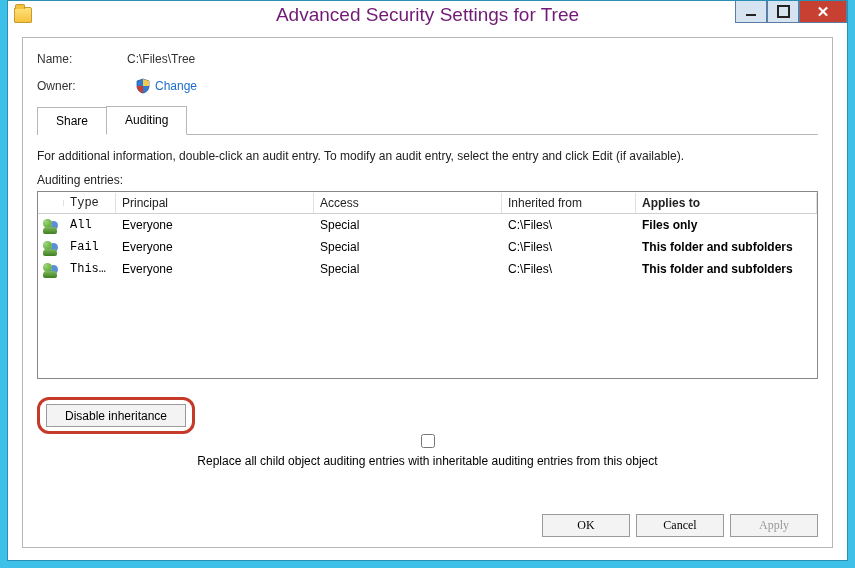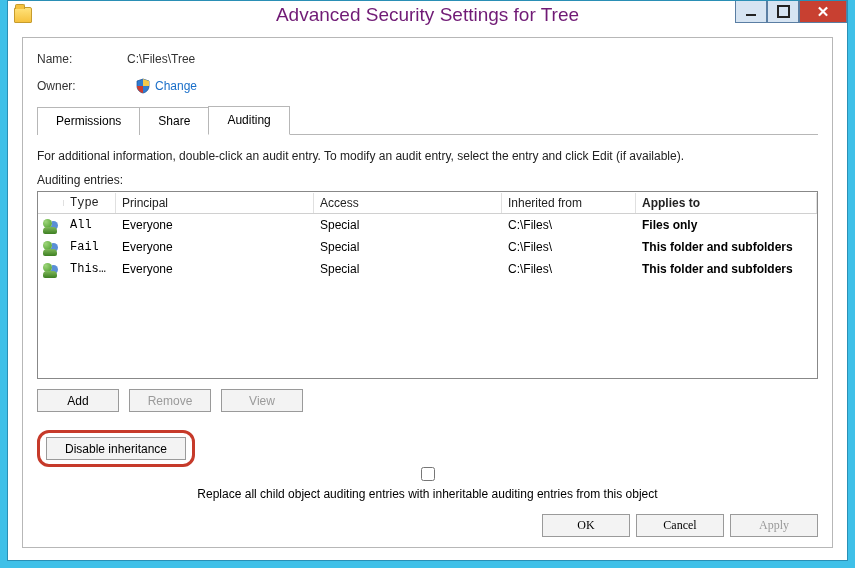--- a/index.html
+++ b/index.html
@@ -226,21 +226,20 @@
               <path d="M8 1 L14 3 V8 C14 12 11 14.5 8 15 C5 14.5 2 12 2 8 V3 Z" fill="#2f7bd1" stroke="#1a4d8f" stroke-width="0.7"></path>
               <path d="M8 1 L14 3 V8 L8 8 Z" fill="#f2c94c"></path>
               <path d="M8 8 L8 15 C5 14.5 2 12 2 8 Z" fill="#cc3b2f"></path>
             </svg>
         </span>
         <span class="change-link">Change</span>
       </span>
     </div>
 
     <div class="tabs">
-      <div class="tab inactive">Permissions</div>
       <div class="tab inactive">Share</div>
       <div class="tab active">Auditing</div>
     </div>
 
     <div class="instructions">For additional information, double-click an audit entry. To modify an audit entry, select the entry and click Edit (if available).</div>
     <div class="subhead">Auditing entries:</div>
 
     <div class="grid">
       <div class="grid-header">
         <div class="gh col-icon"></div>
@@ -270,25 +269,20 @@
       <div class="grid-row">
         <div class="gc col-icon"><span class="users-icon"></span></div>
         <div class="gc col-type">This...</div>
         <div class="gc col-principal">Everyone</div>
         <div class="gc col-access">Special</div>
         <div class="gc col-inherited">C:\Files\</div>
         <div class="gc col-applies">This folder and subfolders</div>
       </div>
     </div>
 
-    <div class="btn-row">
-      <button class="btn">Add</button>
-      <button class="btn disabled" disabled="">Remove</button>
-      <button class="btn disabled" disabled="">View</button>
-    </div>
 
     <div class="disable-inh-wrap">
       <button class="btn">Disable inheritance</button>
     </div>
 
     <div class="checkbox-row">
       <input type="checkbox" style="">
       <span>Replace all child object auditing entries with inheritable auditing entries from this object</span>
     </div>
 

